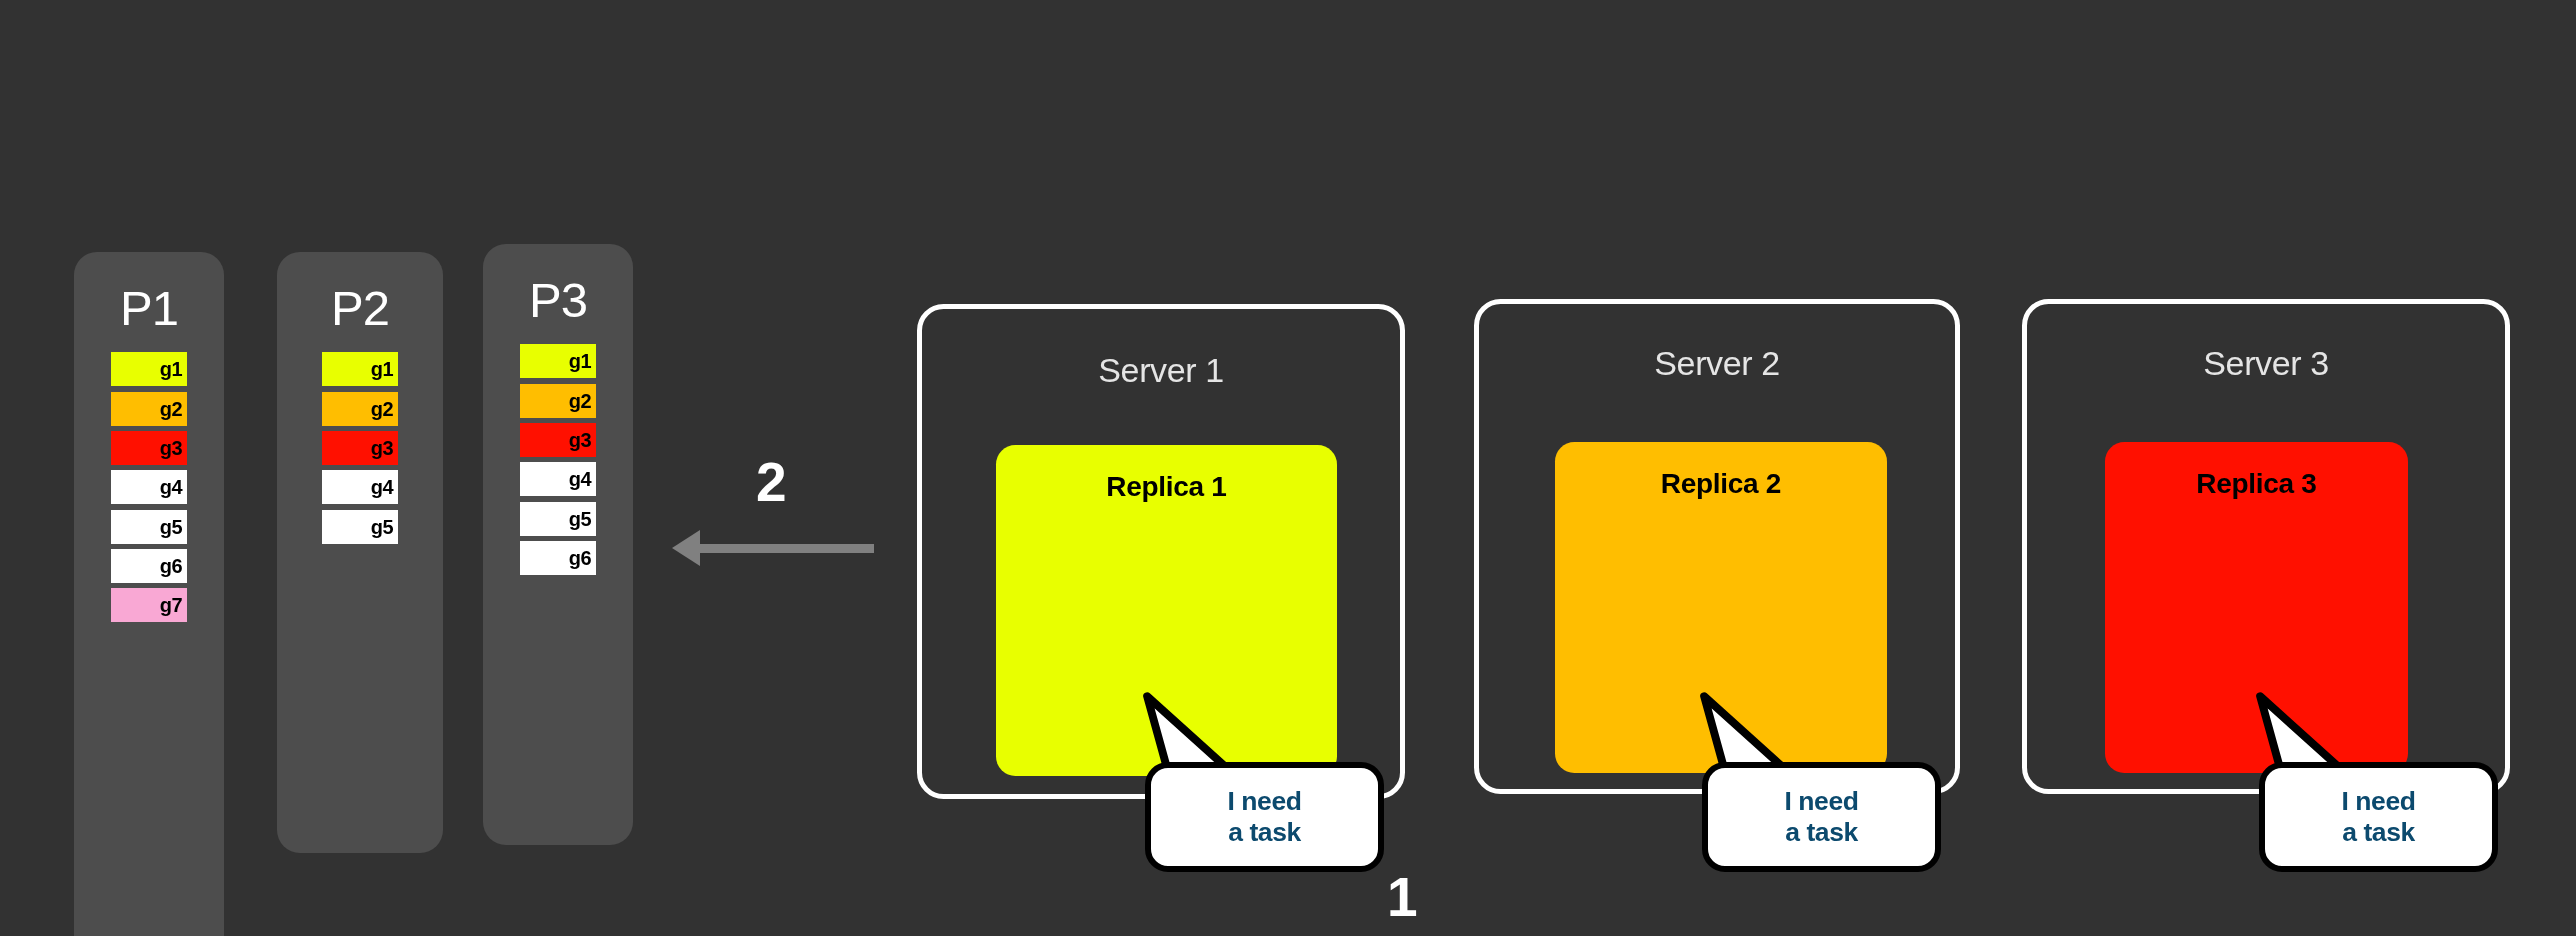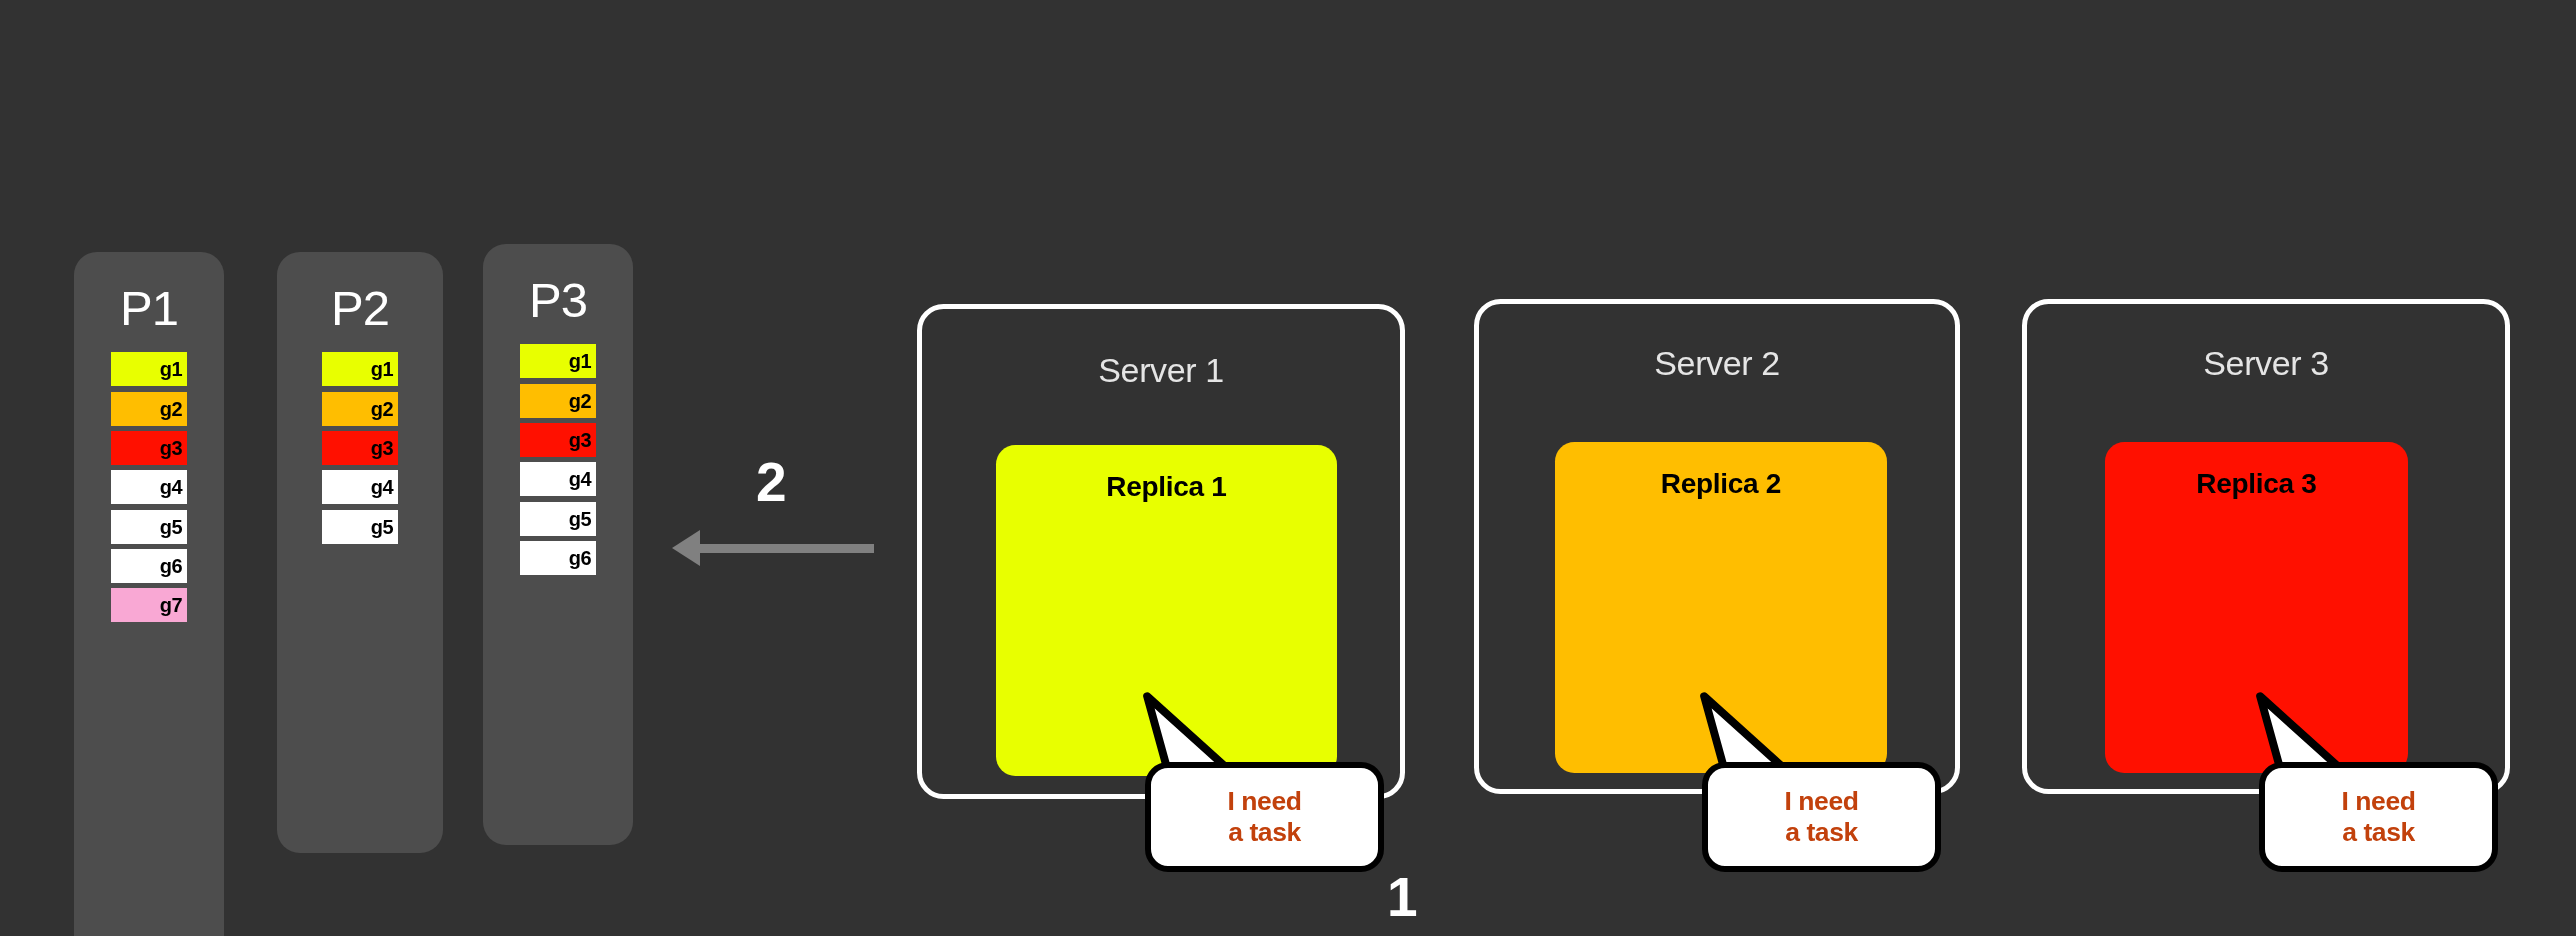--- a/index.html
+++ b/index.html
@@ -110,21 +110,21 @@
     background: #ffffff;
     border: 6.2px solid #000000;
     border-radius: 23px;
     display: flex;
     flex-direction: column;
     align-items: center;
     justify-content: center;
     z-index: 40;
   }
   .bubble-line {
-    color: #c2410c;
+    color: #0c4a6e;
     font-size: 26.5px;
     font-weight: bold;
     letter-spacing: -0.4px;
     line-height: 1.18;
     white-space: nowrap;
     user-select: none;
   }
   .bubble-tail {
     position: absolute;
     z-index: 39;

